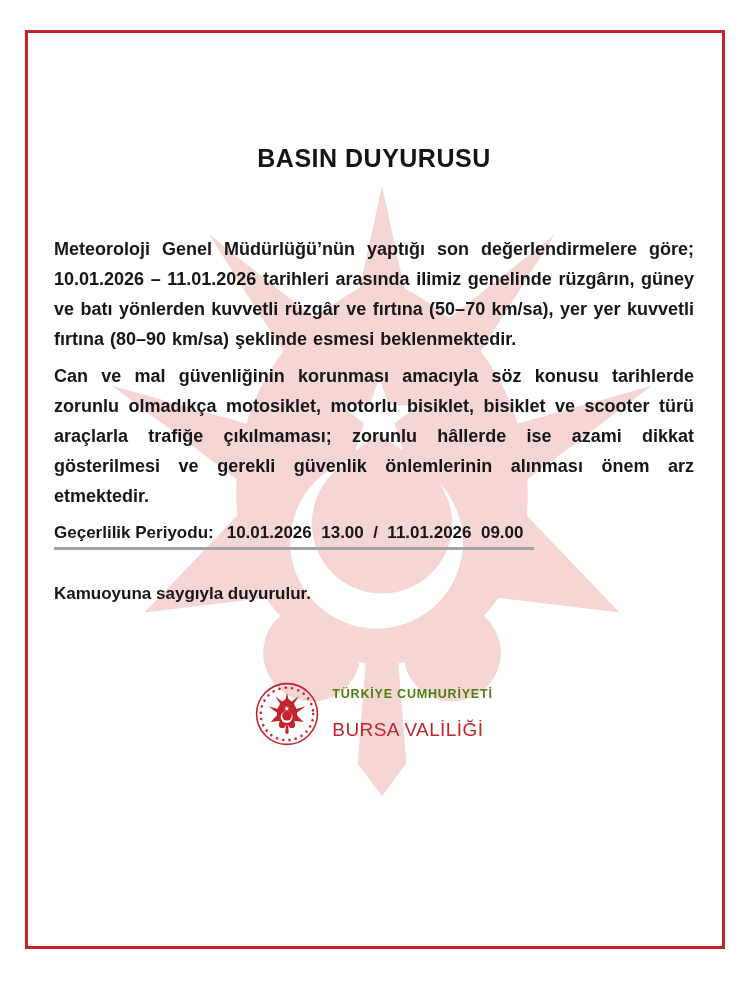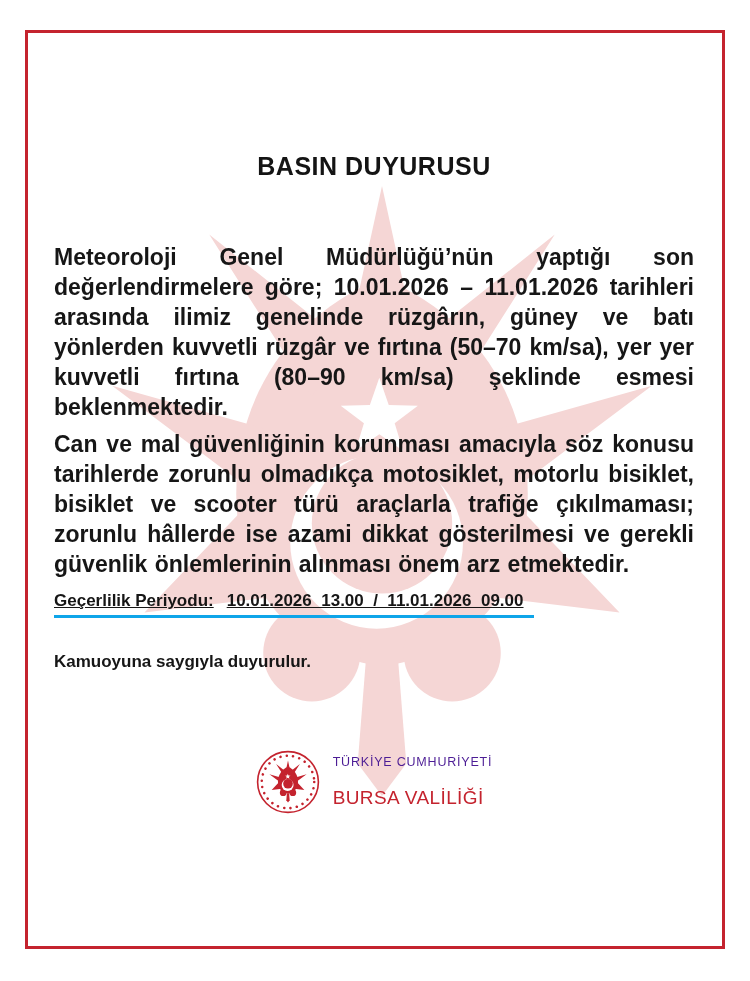--- a/index.html
+++ b/index.html
@@ -26,57 +26,56 @@
     left: 112px;
     top: 186px;
     width: 540px;
     height: 610px;
     color: #f5d6d5;
   }
 
   .content {
     position: absolute;
     left: 54px;
-    top: 16px;
+    top: 8px;
     width: 640px;
     z-index: 1;
     color: #161616;
   }
 
   h1.title {
     margin: 136px 0 62px;
     font-size: 25px;
     line-height: 28px;
     font-weight: 700;
     letter-spacing: 0.5px;
     text-align: center;
     color: #141414;
   }
 
   p.body {
     margin: 0 0 7px;
-    font-size: 23px;
+    font-size: 18px;
     line-height: 30px;
     font-weight: 700;
     text-align: justify;
     word-spacing: 1px;
   }
 
   .validity {
     margin: 4px 0 0;
     font-size: 17px;
     line-height: 30px;
     font-weight: 700;
   }
   .validity-line {
     display: inline-block;
-    border-bottom: 3px solid #0ea5e9;
+    border-bottom: 3px solid #a3a3a3;
     padding: 0 10px 1px 0;
     line-height: 26px;
-    text-decoration: underline;
   }
   .validity-value { white-space: pre; }
   .vgap { display: inline-block; width: 13px; }
 
   p.closing {
     margin: 29px 0 0;
     font-size: 17px;
     line-height: 30px;
     font-weight: 700;
   }
@@ -86,22 +85,22 @@
     display: flex;
     align-items: center;
     justify-content: center;
     gap: 13px;
   }
   .emblem { width: 64px; height: 64px; color: #c4232e; flex: 0 0 auto; }
   .org { text-align: left; }
   .org-line1 {
     font-size: 12.5px;
     letter-spacing: 0.8px;
-    font-weight: 400;
-    color: #4c1d95;
+    font-weight: 700;
+    color: #4d7c0f;
     margin-bottom: 18px;
   }
   .org-line2 {
     font-size: 19px;
     letter-spacing: 0.4px;
     font-weight: 400;
     color: #c4232e;
   }
 
   .svg-defs { position: absolute; width: 0; height: 0; overflow: hidden; }

